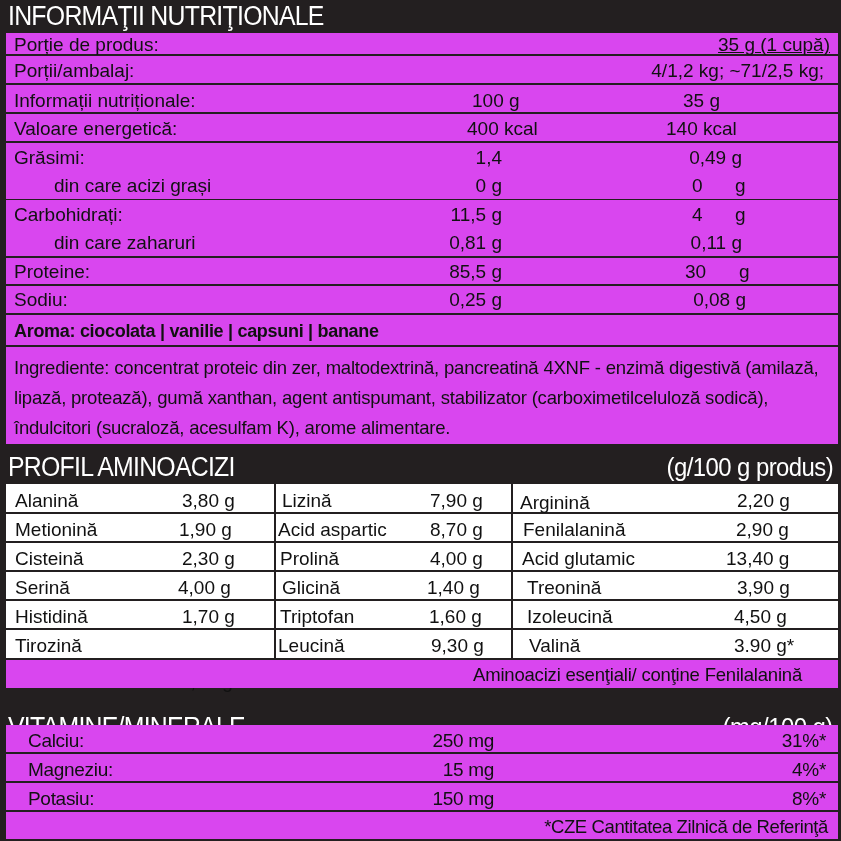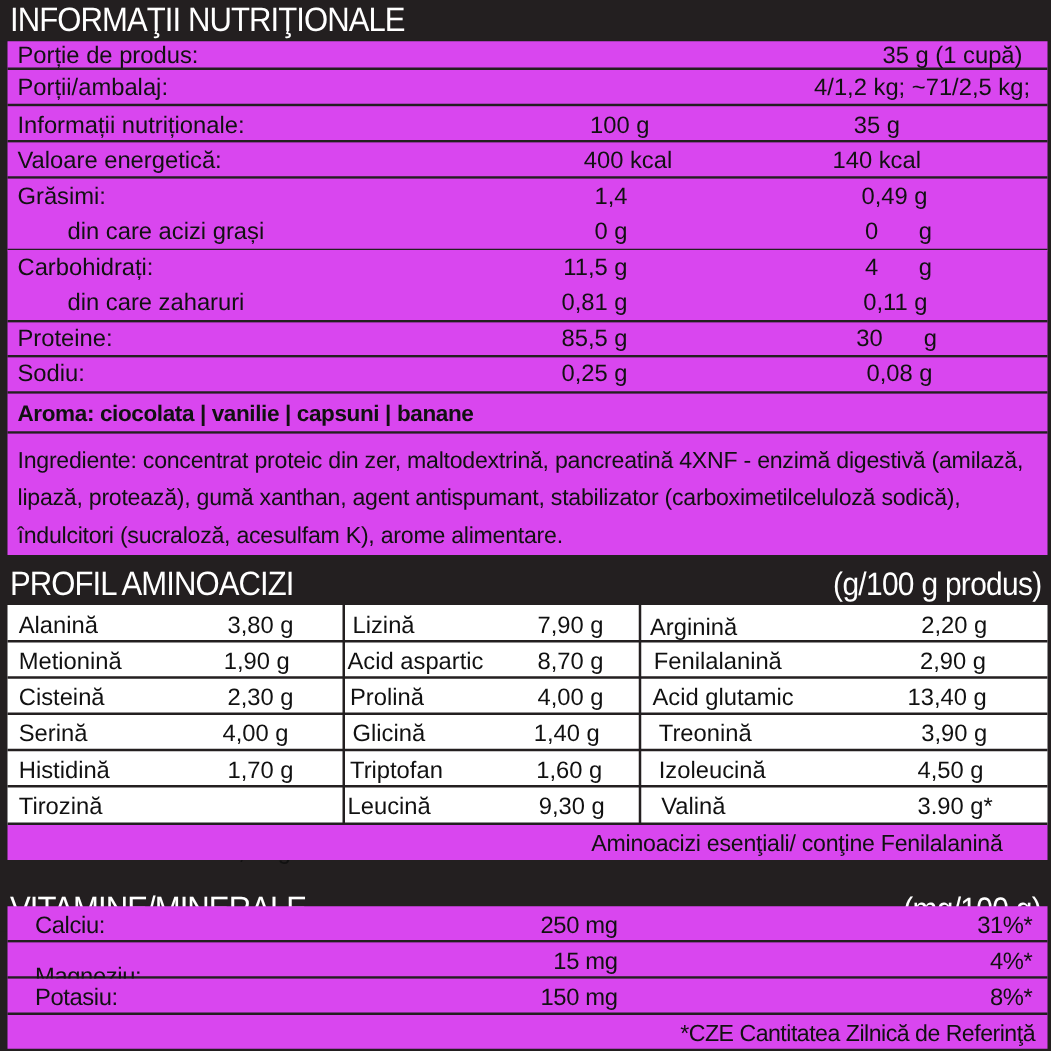--- a/index.html
+++ b/index.html
@@ -20,21 +20,21 @@
 </style>
 </head>
 <body>
 
 <div class="hdr" style="top:0;height:33px;">
   <span class="t" style="top:1px;">INFORMAŢII NUTRIŢIONALE</span>
 </div>
 
 <div class="row" style="top:33px;height:23px;">
   <span class="cell lbl" style="top:2px;">Porție de produs:</span>
-  <span class="cell" style="right:20px;top:2px;">35 g (1 cupă)</span>
+  <span class="cell" style="right:8px;top:2px;text-decoration:underline;">35 g (1 cupă)</span>
 </div>
 <div class="row" style="top:56px;height:29px;">
   <span class="cell lbl" style="top:5px;">Porții/ambalaj:</span>
   <span class="cell" style="right:14px;top:5px;margin-left:48px;">4/1,2 kg; ~71/2,5 kg;</span>
 </div>
 <div class="row" style="top:85px;height:29px;">
   <span class="cell lbl" style="top:6px;">Informații nutriționale:</span>
   <span class="cell" style="left:466px;top:6px;">100 g</span>
   <span class="cell" style="left:677px;top:6px;">35 g</span>
 </div>
@@ -151,21 +151,21 @@
   <span class="t" style="top:4px;">VITAMINE/MINERALE</span>
   <span class="r" style="top:4px;">(mg/100 g)</span>
 </div>
 
 <div class="row" style="top:725px;height:29px;">
   <span class="cell" style="left:22px;top:6px;letter-spacing:-0.3px;">Calciu:</span>
   <span class="cell ra" style="right:344px;top:6px;letter-spacing:-0.3px;">250 mg</span>
   <span class="cell ra" style="right:12px;top:6px;letter-spacing:-0.3px;">31%*</span>
 </div>
 <div class="row" style="top:754px;height:29px;">
-  <span class="cell" style="left:22px;top:18px;letter-spacing:-0.3px;text-decoration:underline;">Magneziu:</span>
+  <span class="cell" style="left:22px;top:6px;letter-spacing:-0.3px;">Magneziu:</span>
   <span class="cell ra" style="right:344px;top:6px;letter-spacing:-0.3px;">15 mg</span>
   <span class="cell ra" style="right:12px;top:6px;letter-spacing:-0.3px;">4%*</span>
 </div>
 <div class="row" style="top:783px;height:29px;">
   <span class="cell" style="left:22px;top:6px;letter-spacing:-0.3px;">Potasiu:</span>
   <span class="cell ra" style="right:344px;top:6px;letter-spacing:-0.3px;">150 mg</span>
   <span class="cell ra" style="right:12px;top:6px;letter-spacing:-0.3px;">8%*</span>
 </div>
 <div class="row" style="top:812px;height:27px;border-bottom:none;">
   <span class="cell" style="right:10px;top:6px;font-size:18.5px;letter-spacing:-0.4px;">*CZE Cantitatea Zilnică de Referinţă</span>

